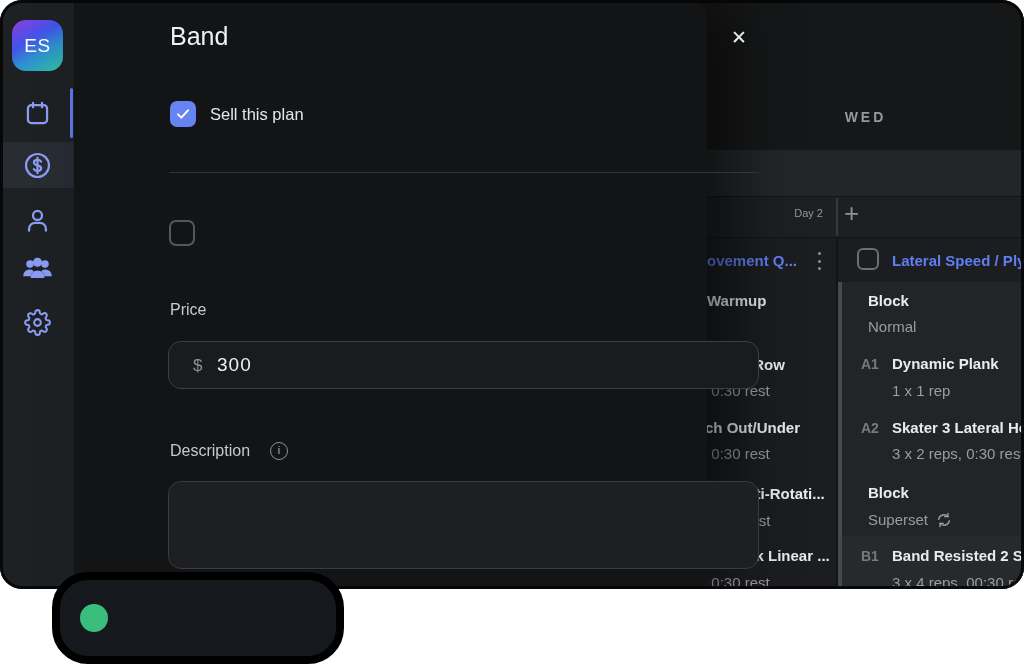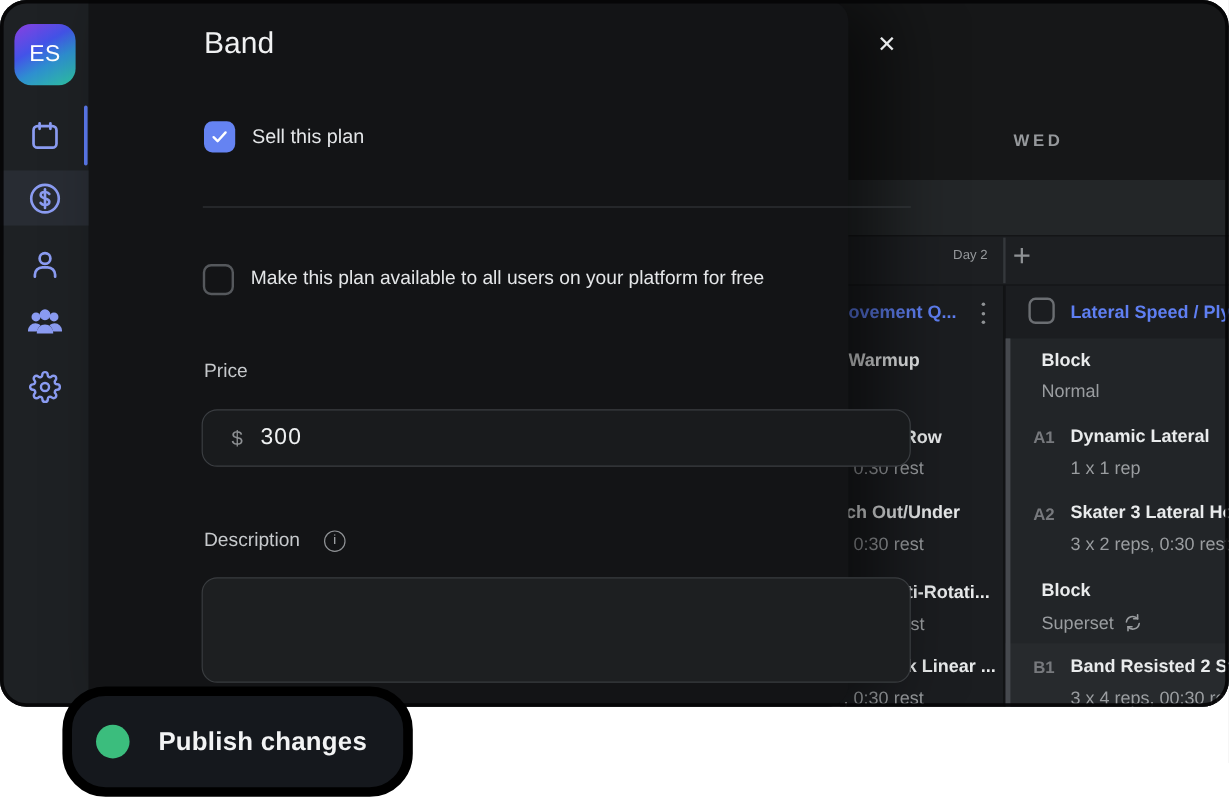--- a/index.html
+++ b/index.html
@@ -109,21 +109,21 @@
   <span class="bg-text t-white" style="left:702px; top:485px;">able Anti-Rotati...</span>
   <span class="bg-text t-gray" style="left:712px; top:512px;">0:30 rest</span>
   <span class="bg-text t-white" style="left:703px; top:547px;">all Plank Linear ...</span>
   <span class="bg-text t-gray" style="left:703px; top:574px;">,  0:30 rest</span>
 
   <div class="colR-check"></div>
   <span class="bg-text t-blue" style="left:892px; top:252px;">Lateral Speed / Plyo</span>
   <span class="bg-text t-white" style="left:868px; top:292px;">Block</span>
   <span class="bg-text t-gray" style="left:868px; top:318px;">Normal</span>
   <span class="bg-text t-tag" style="left:861px; top:356px;">A1</span>
-  <span class="bg-text t-white" style="left:892px; top:355px;">Dynamic Lateral</span>
+  <span class="bg-text t-white" style="left:892px; top:355px;">Dynamic Plank</span>
   <span class="bg-text t-gray" style="left:892px; top:382px;">1 x 1 rep</span>
   <span class="bg-text t-tag" style="left:861px; top:420px;">A2</span>
   <span class="bg-text t-white" style="left:892px; top:419px;">Skater 3 Lateral Hop...</span>
   <span class="bg-text t-gray" style="left:892px; top:445px;">3 x 2 reps,  0:30 rest</span>
   <span class="bg-text t-white" style="left:868px; top:484px;">Block</span>
   <span class="bg-text t-gray" style="left:868px; top:511px;"><span>Superset</span><svg class="cycle-icon" width="16" height="16" viewBox="0 0 24 24" fill="none" stroke="#9a9da0" stroke-width="2" stroke-linecap="round">
         <path d="M4 11a8 8 0 0 1 14-4"></path>
         <polyline points="18 2 18 7 13 7"></polyline>
         <path d="M20 13a8 8 0 0 1-14 4"></path>
         <polyline points="6 22 6 17 11 17"></polyline>
@@ -180,31 +180,29 @@
     <div class="chk chk-on">
       <svg width="16" height="16" viewBox="0 0 24 24" fill="none" stroke="#ffffff" stroke-width="3" stroke-linecap="round" stroke-linejoin="round">
           <polyline points="4.5 12.5 9.5 17.5 19.5 6.5"></polyline>
         </svg>
     </div>
     <span class="lbl lbl-sell">Sell this plan</span>
 
     <div class="hr"></div>
 
     <div class="chk chk-off"></div>
-    <span class="lbl lbl-free">Make this plan available to all users on your platform for free</span>
 
     <span class="field-label lab-price">Price</span>
     <div class="price-box">
       <span class="price-cur">$</span>
       <input class="price-input" type="text" value="300" style="">
     </div>
 
     <span class="field-label lab-desc">Description</span>
     <i class="info-icon">i</i>
     <textarea class="desc-box" style=""></textarea>
   </div>
 
 </div>
 
 <div class="publish">
   <span class="pub-dot"></span>
-  <span class="pub-label">Publish changes</span>
 </div>
 
 </body></html>

